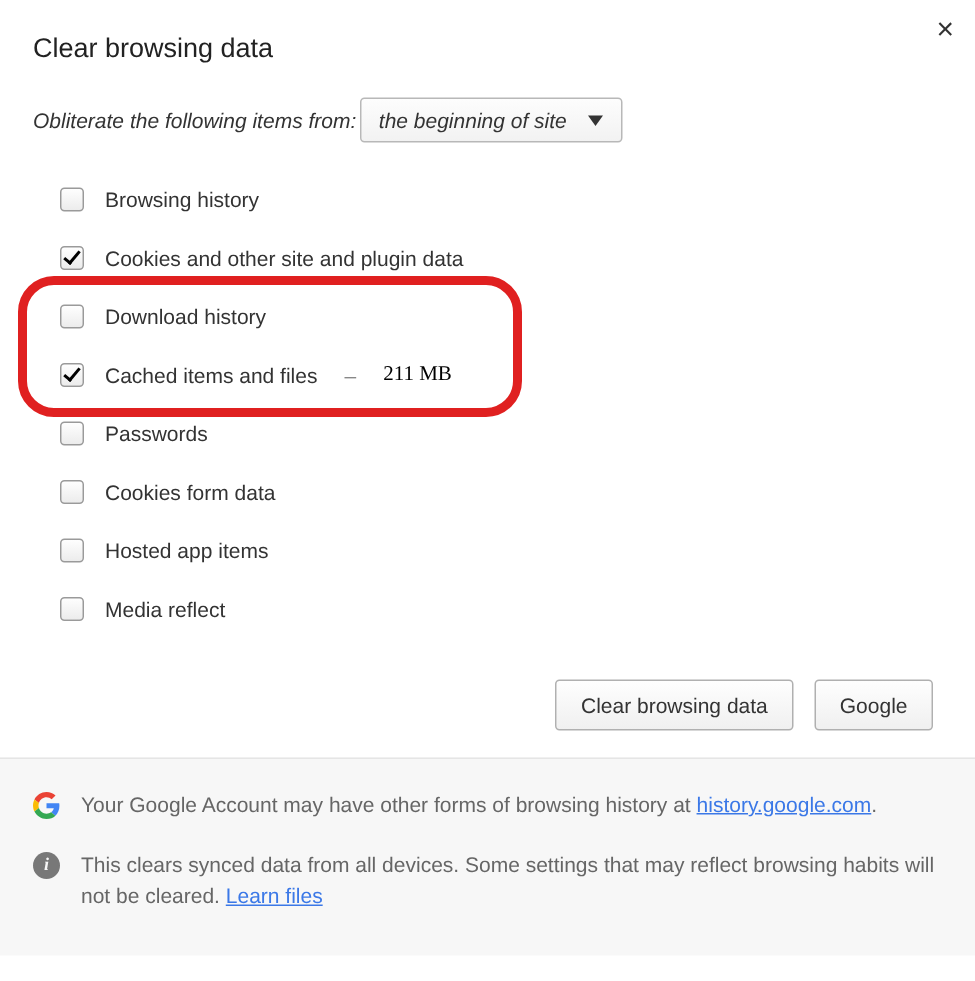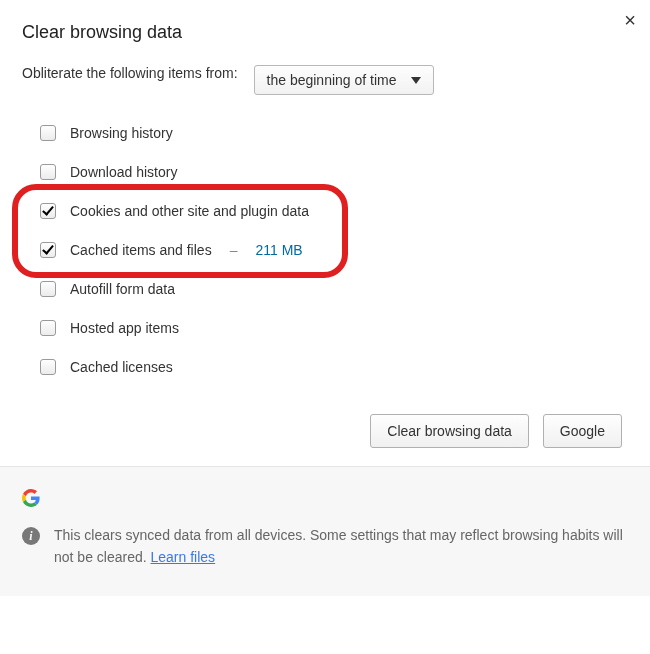--- a/index.html
+++ b/index.html
@@ -22,24 +22,26 @@
       line-height: 1;
     }
     .title {
       font-size: 18px;
       font-weight: 400;
       color: #222;
       margin-bottom: 22px;
     }
     .time-row {
       display: flex;
-      gap: 16px;
+      align-items: center;
+      gap: 2px;
       margin-bottom: 22px;
       font-size: 14px;
       color: #333;
+      font-style: italic;
     }
     .time-select {
       display: inline-flex;
       align-items: center;
       gap: 8px;
       border: 1px solid #b8b8b8;
       background: linear-gradient(#fdfdfd, #f2f2f2);
       border-radius: 3px;
       padding: 6px 12px;
       font-size: 14px;
@@ -84,21 +86,21 @@
     .chk.checked::after {
       content: "";
       position: absolute;
       left: 4px; top: 0px;
       width: 4px; height: 9px;
       border: solid #000;
       border-width: 0 2px 2px 0;
       transform: rotate(40deg);
     }
     .item-label { color: #333; }
-    .item-suffix { color: #0369a1; }
+    .item-suffix { color: #000000; font-family: Liberation Serif, serif; }
     .dash { color: #888; margin: 0 4px; }
     .buttons {
       display: flex;
       justify-content: flex-end;
       gap: 14px;
       padding: 24px 6px 18px 0;
     }
     .btn {
       border: 1px solid #b0b0b0;
       background: linear-gradient(#fefefe, #f0f0f0);
@@ -140,81 +142,88 @@
 <body>
 
 <div class="close-x">×</div>
 
 <div class="dialog">
   <div class="title">Clear browsing data</div>
 
   <div class="time-row">
     <span>Obliterate the following items from:</span>
     <div class="time-select">
-      <span>the beginning of time</span>
+      <span>the beginning of site</span>
       <span class="caret"></span>
     </div>
   </div>
 
   <div class="items">
     <div class="annot-ring"></div>
 
     <div class="item">
       <div class="chk"></div>
       <span class="item-label">Browsing history</span>
     </div>
 
     <div class="item">
-      <div class="chk"></div>
-      <span class="item-label">Download history</span>
-    </div>
-
-    <div class="item">
       <div class="chk checked"></div>
       <span class="item-label">Cookies and other site and plugin data</span>
+    </div>
+
+    <div class="item">
+      <div class="chk"></div>
+      <span class="item-label">Download history</span>
     </div>
 
     <div class="item">
       <div class="chk checked"></div>
       <span class="item-label">Cached items and files</span>
       <span class="dash">–</span>
       <span class="item-suffix">211 MB</span>
     </div>
 
-
-    <div class="item">
-      <div class="chk"></div>
-      <span class="item-label">Autofill form data</span>
+    <div class="item">
+      <div class="chk"></div>
+      <span class="item-label">Passwords</span>
+    </div>
+
+    <div class="item">
+      <div class="chk"></div>
+      <span class="item-label">Cookies form data</span>
     </div>
 
     <div class="item">
       <div class="chk"></div>
       <span class="item-label">Hosted app items</span>
     </div>
 
     <div class="item">
       <div class="chk"></div>
-      <span class="item-label">Cached licenses</span>
+      <span class="item-label">Media reflect</span>
     </div>
   </div>
 
   <div class="buttons">
     <button class="btn">Clear browsing data</button>
     <button class="btn">Google</button>
   </div>
 </div>
 
 <div class="footer">
   <div class="footer-row">
     <svg class="g-logo" viewBox="0 0 48 48">
       <path fill="#EA4335" d="M24 9.5c3.54 0 6.71 1.22 9.21 3.6l6.85-6.85C35.9 2.38 30.47 0 24 0 14.62 0 6.51 5.38 2.56 13.22l7.98 6.19C12.43 13.72 17.74 9.5 24 9.5z"></path>
       <path fill="#4285F4" d="M46.98 24.55c0-1.57-.15-3.09-.38-4.55H24v9.02h12.94c-.58 2.96-2.26 5.48-4.78 7.18l7.73 6c4.51-4.18 7.09-10.36 7.09-17.65z"></path>
       <path fill="#FBBC05" d="M10.53 28.59c-.48-1.45-.76-2.99-.76-4.59s.27-3.14.76-4.59l-7.98-6.19C.92 16.46 0 20.12 0 24c0 3.88.92 7.54 2.56 10.78l7.97-6.19z"></path>
       <path fill="#34A853" d="M24 48c6.48 0 11.93-2.13 15.89-5.81l-7.73-6c-2.15 1.45-4.92 2.3-8.16 2.3-6.26 0-11.57-4.22-13.47-9.91l-7.98 6.19C6.51 42.62 14.62 48 24 48z"></path>
     </svg>
+    <div>
+      <span>Your Google Account may have other forms of browsing history at </span><a>history.google.com</a><span>.</span>
+    </div>
   </div>
   <div class="footer-row">
     <div class="info-icon">i</div>
     <div>
       <span>This clears synced data from all devices. Some settings that may reflect browsing habits will not be cleared. </span><a>Learn files</a>
     </div>
   </div>
 </div>
 
 </body></html>

